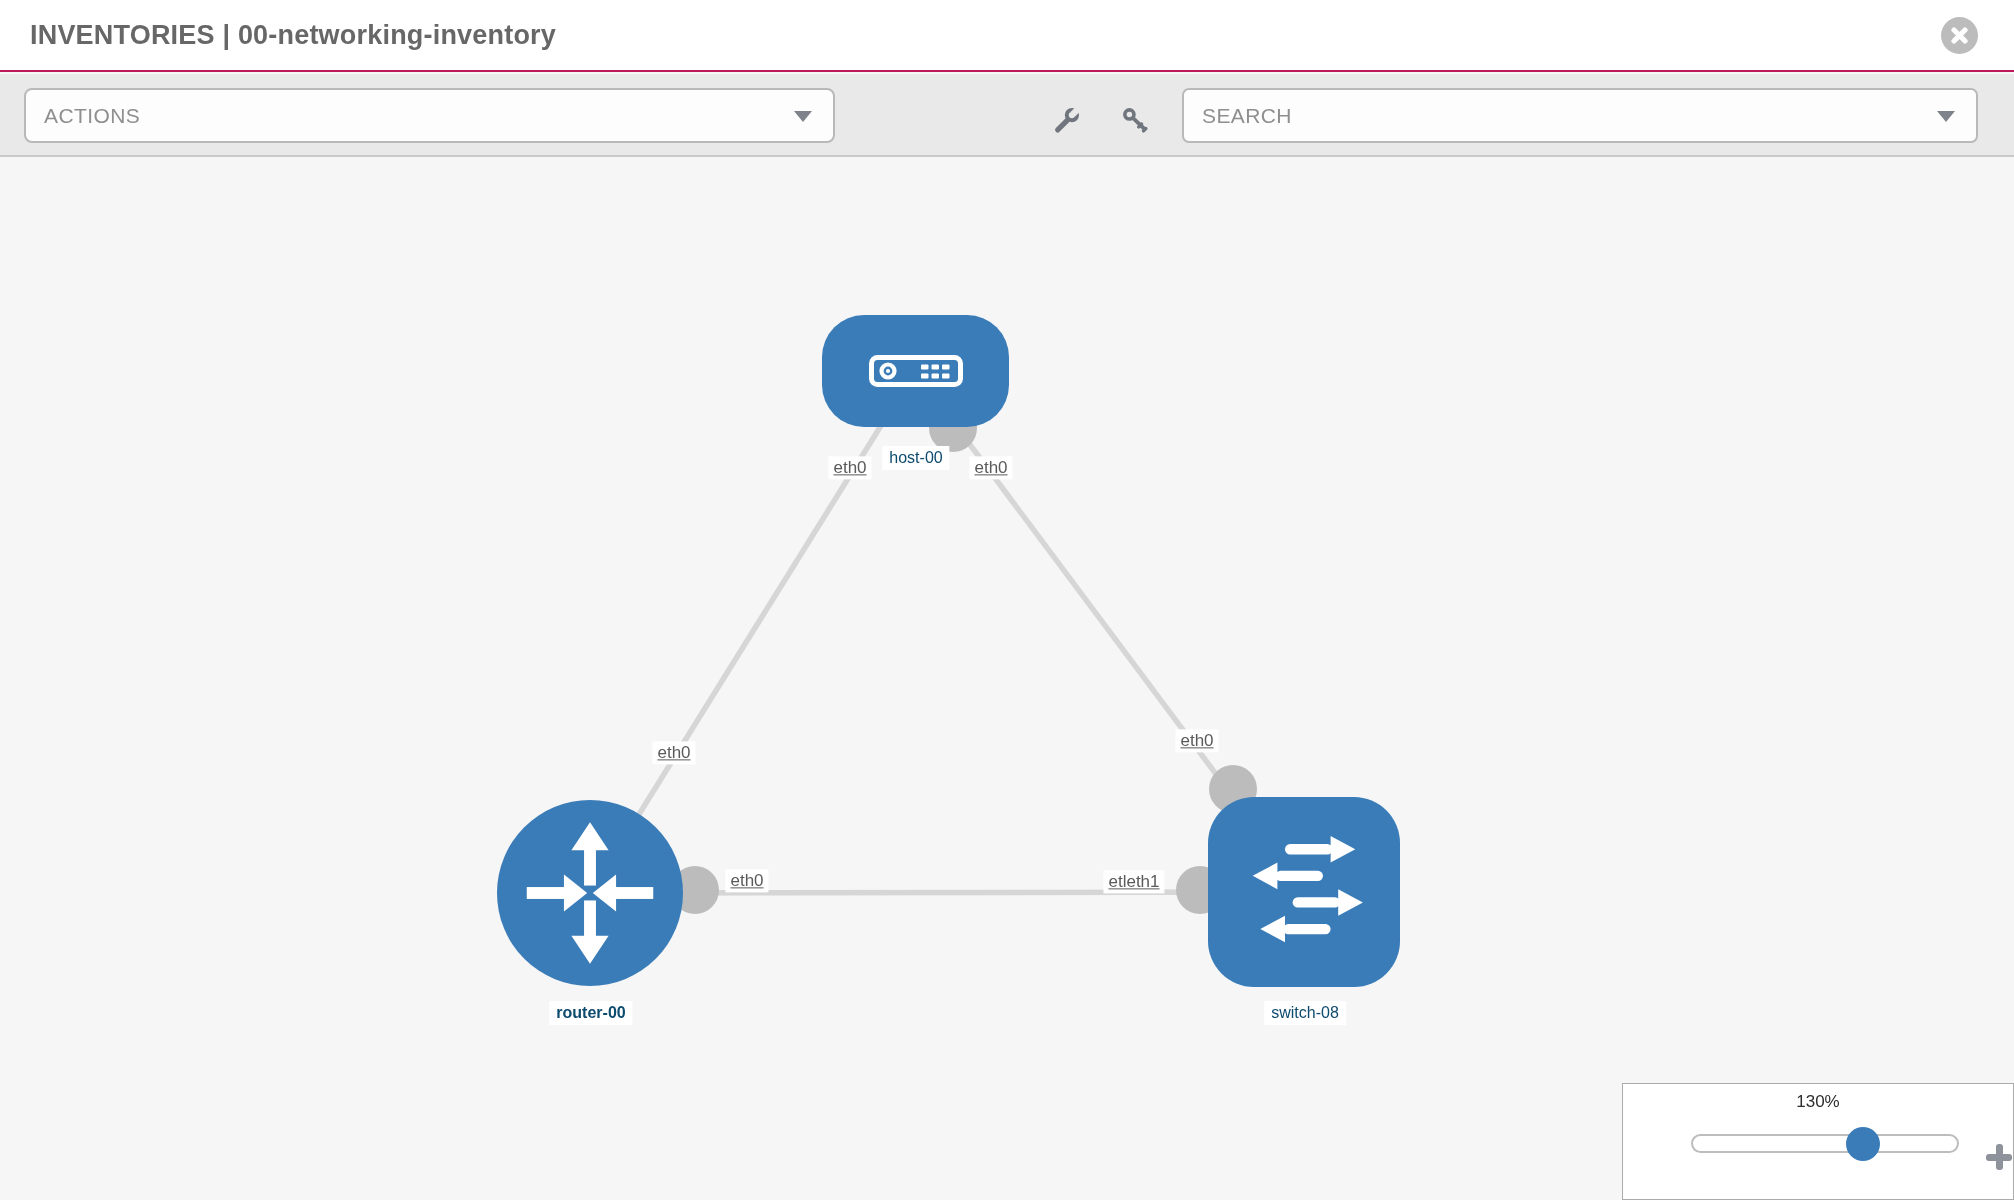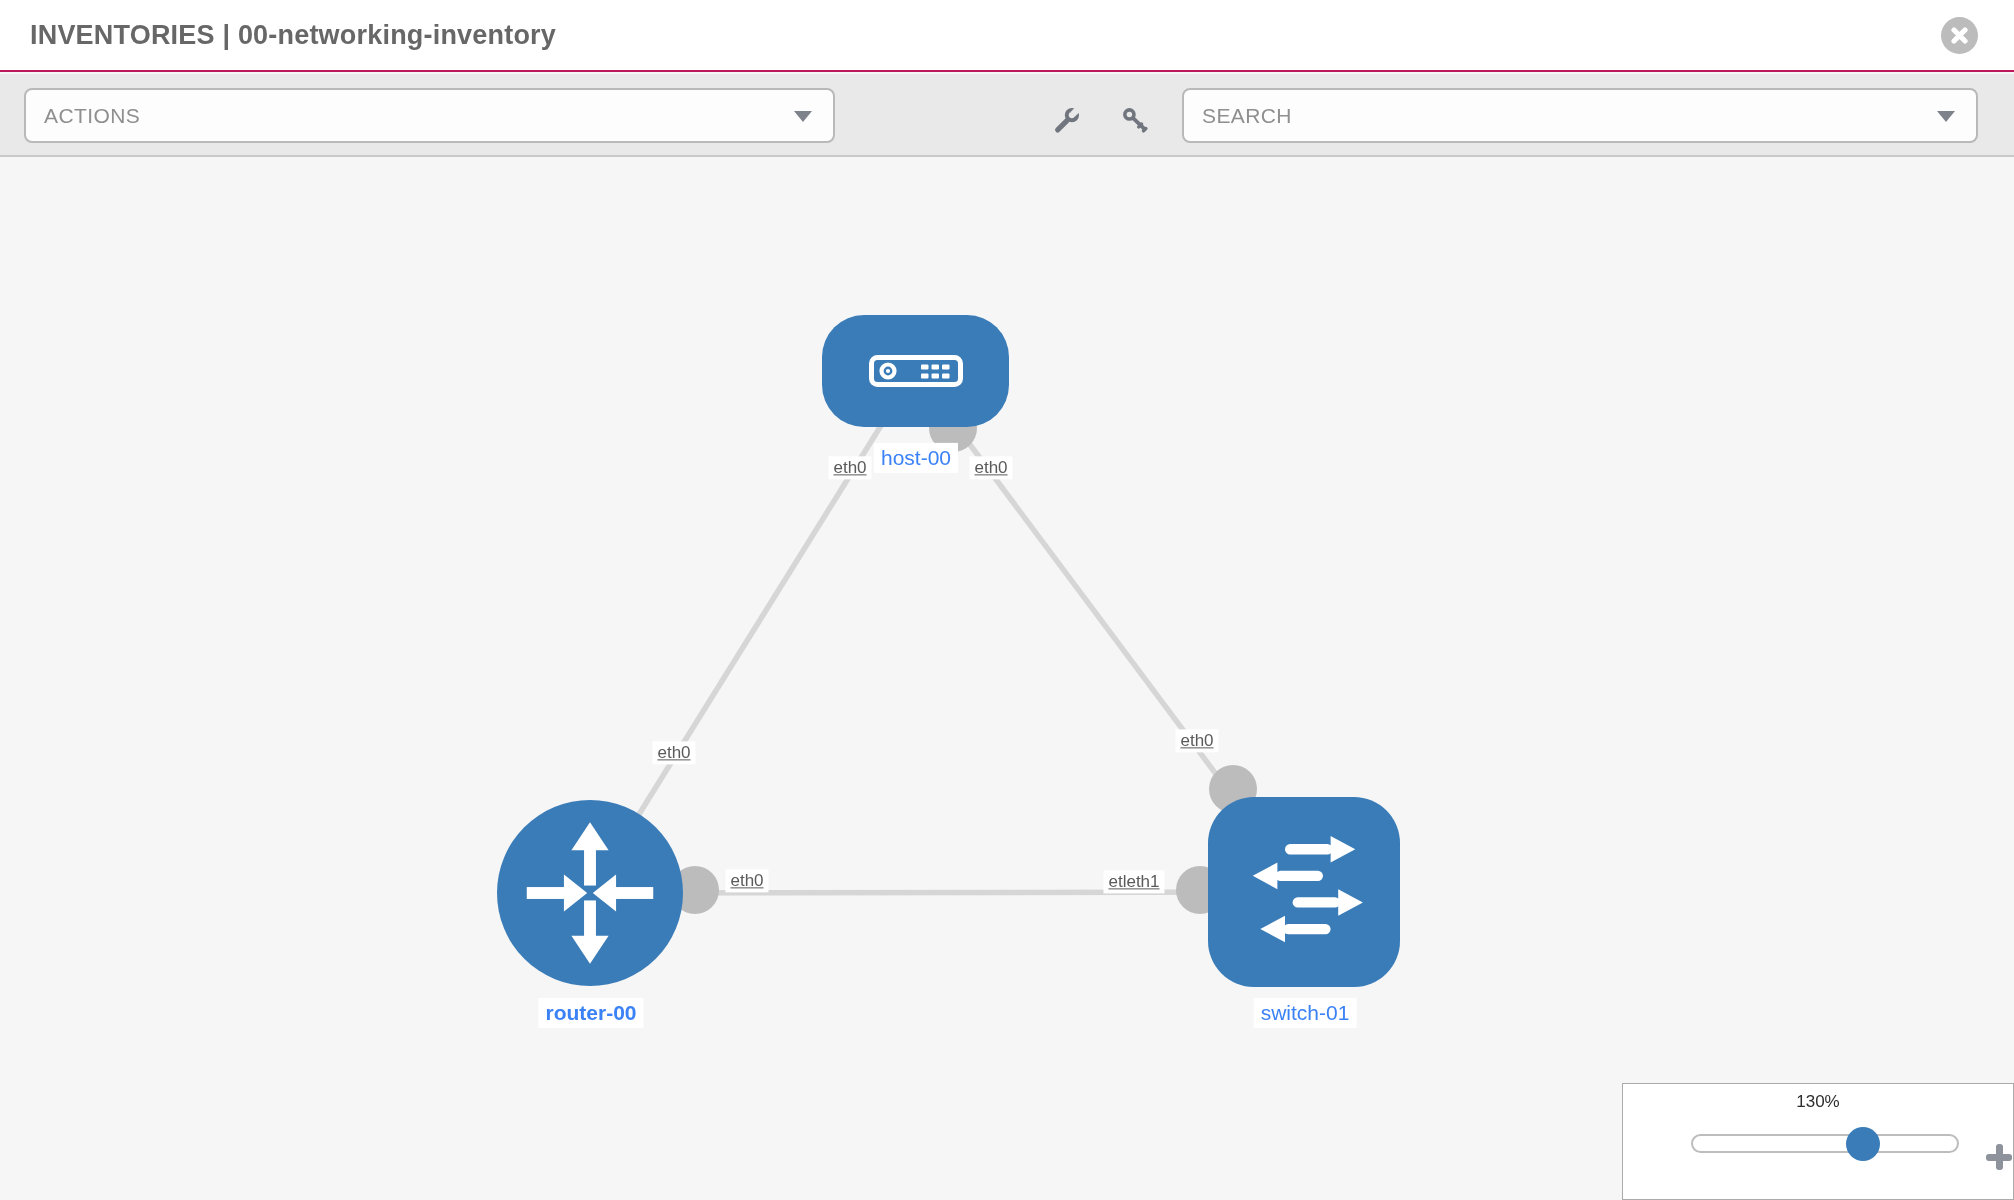--- a/index.html
+++ b/index.html
@@ -29,21 +29,21 @@
     position: absolute; left: 0; top: 74px; width: 2014px; height: 83px;
     background: #e9e9e9; border-bottom: 2px solid #c9c9c9;
   }
   .dropdown {
     position: absolute; top: 14px; height: 55px;
     background: #fdfdfd; border: 2px solid #b9b9b9; border-radius: 8px;
     display: flex; align-items: center; padding-left: 18px;
     font-size: 21px; color: #8f8f8f; letter-spacing: 0.4px; cursor: pointer;
   }
   .dropdown-actions { left: 24px; width: 811px; }
-  .dropdown-search  { left: 1182px; width: 796px; }
+  .dropdown-search  { left: 1182px; width: 796px; border-radius: 7px; }
   .caret {
     position: absolute; right: 21px; top: 50%; margin-top: -5px;
     width: 0; height: 0;
     border-left: 9px solid transparent; border-right: 9px solid transparent;
     border-top: 11px solid #7d828b;
   }
   .tool-btn {
     position: absolute; top: 26px; width: 40px; height: 40px;
     background: transparent; border: none; cursor: pointer;
     display: flex; align-items: center; justify-content: center;
@@ -65,21 +65,21 @@
     display: flex; align-items: center; justify-content: center; cursor: grab;
   }
   .node-host   { left: 822px;  top: 158px; width: 187px; height: 112px; border-radius: 42px; }
   .node-router { left: 497px;  top: 643px; width: 186px; height: 186px; border-radius: 50%; }
   .node-switch { left: 1208px; top: 640px; width: 192px; height: 190px; border-radius: 46px; }
 
   .node-label, .port-label {
     position: absolute; z-index: 3; transform: translate(-50%, -50%);
     background: #ffffff; white-space: nowrap; line-height: 1.25;
   }
-  .node-label { font-size: 21px; color: #3b82f6; padding: 2px 7px; }
+  .node-label { font-size: 16px; color: #0c4a6e; padding: 2px 7px; }
   .port-label { font-size: 17px; color: #5a5a5a; padding: 1px 5px; text-decoration: underline; }
 
   #lbl-host          { left: 916px;  top: 301px; }
   #lbl-host-eth-l    { left: 850px;  top: 311px; }
   #lbl-host-eth-r    { left: 991px;  top: 311px; }
   #lbl-router-top    { left: 674px;  top: 596px; }
   #lbl-switch-top    { left: 1197px; top: 584px; }
   #lbl-mid-left      { left: 747px;  top: 724px; }
   #lbl-mid-right     { left: 1134px; top: 725px; }
   #lbl-router        { left: 591px;  top: 856px; font-weight: bold; }
@@ -217,21 +217,21 @@
           <polygon points="68,48.5 68,62.5 81,55.5"></polygon>
           <rect x="39" y="66.8" width="25" height="5.4" rx="2.7"></rect>
           <polygon points="40,62.5 40,76.5 27,69.5"></polygon>
         </g>
       </svg>
     </span>
   </div>
 
   <span class="node-label" id="lbl-host">host-00</span>
   <span class="node-label" id="lbl-router">router-00</span>
-  <span class="node-label" id="lbl-switch">switch-01</span>
+  <span class="node-label" id="lbl-switch">switch-08</span>
 
   <span class="port-label" id="lbl-host-eth-l">eth0</span>
   <span class="port-label" id="lbl-host-eth-r">eth0</span>
   <span class="port-label" id="lbl-router-top">eth0</span>
   <span class="port-label" id="lbl-switch-top">eth0</span>
   <span class="port-label" id="lbl-mid-left">eth0</span>
   <span class="port-label" id="lbl-mid-right">etleth1</span>
 
   <div class="zoom-panel">
     <div class="zoom-level">130%</div>

